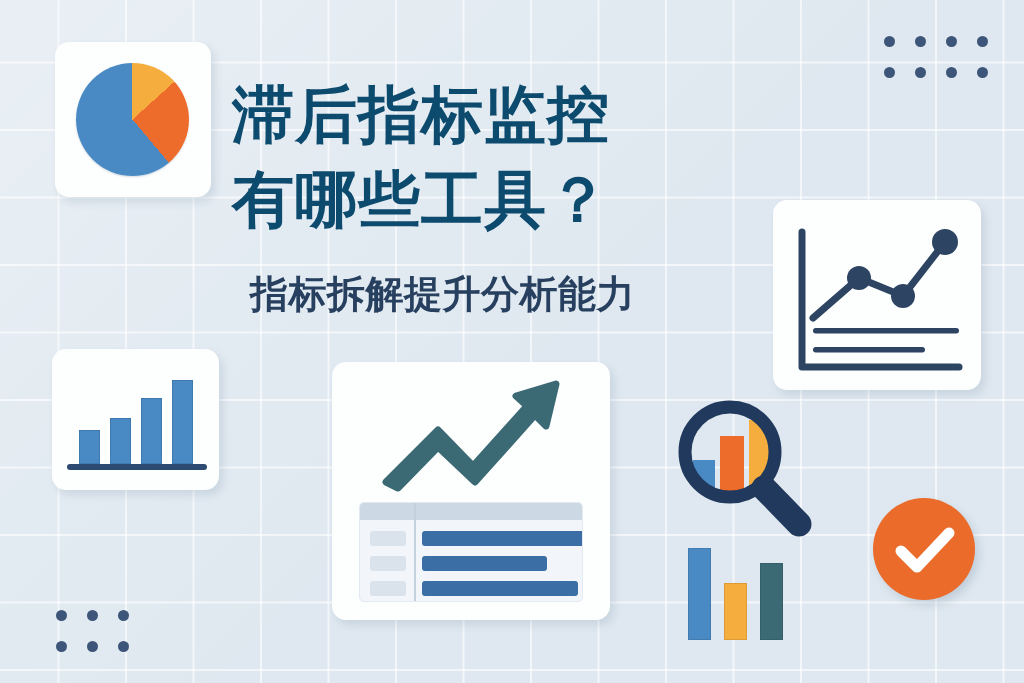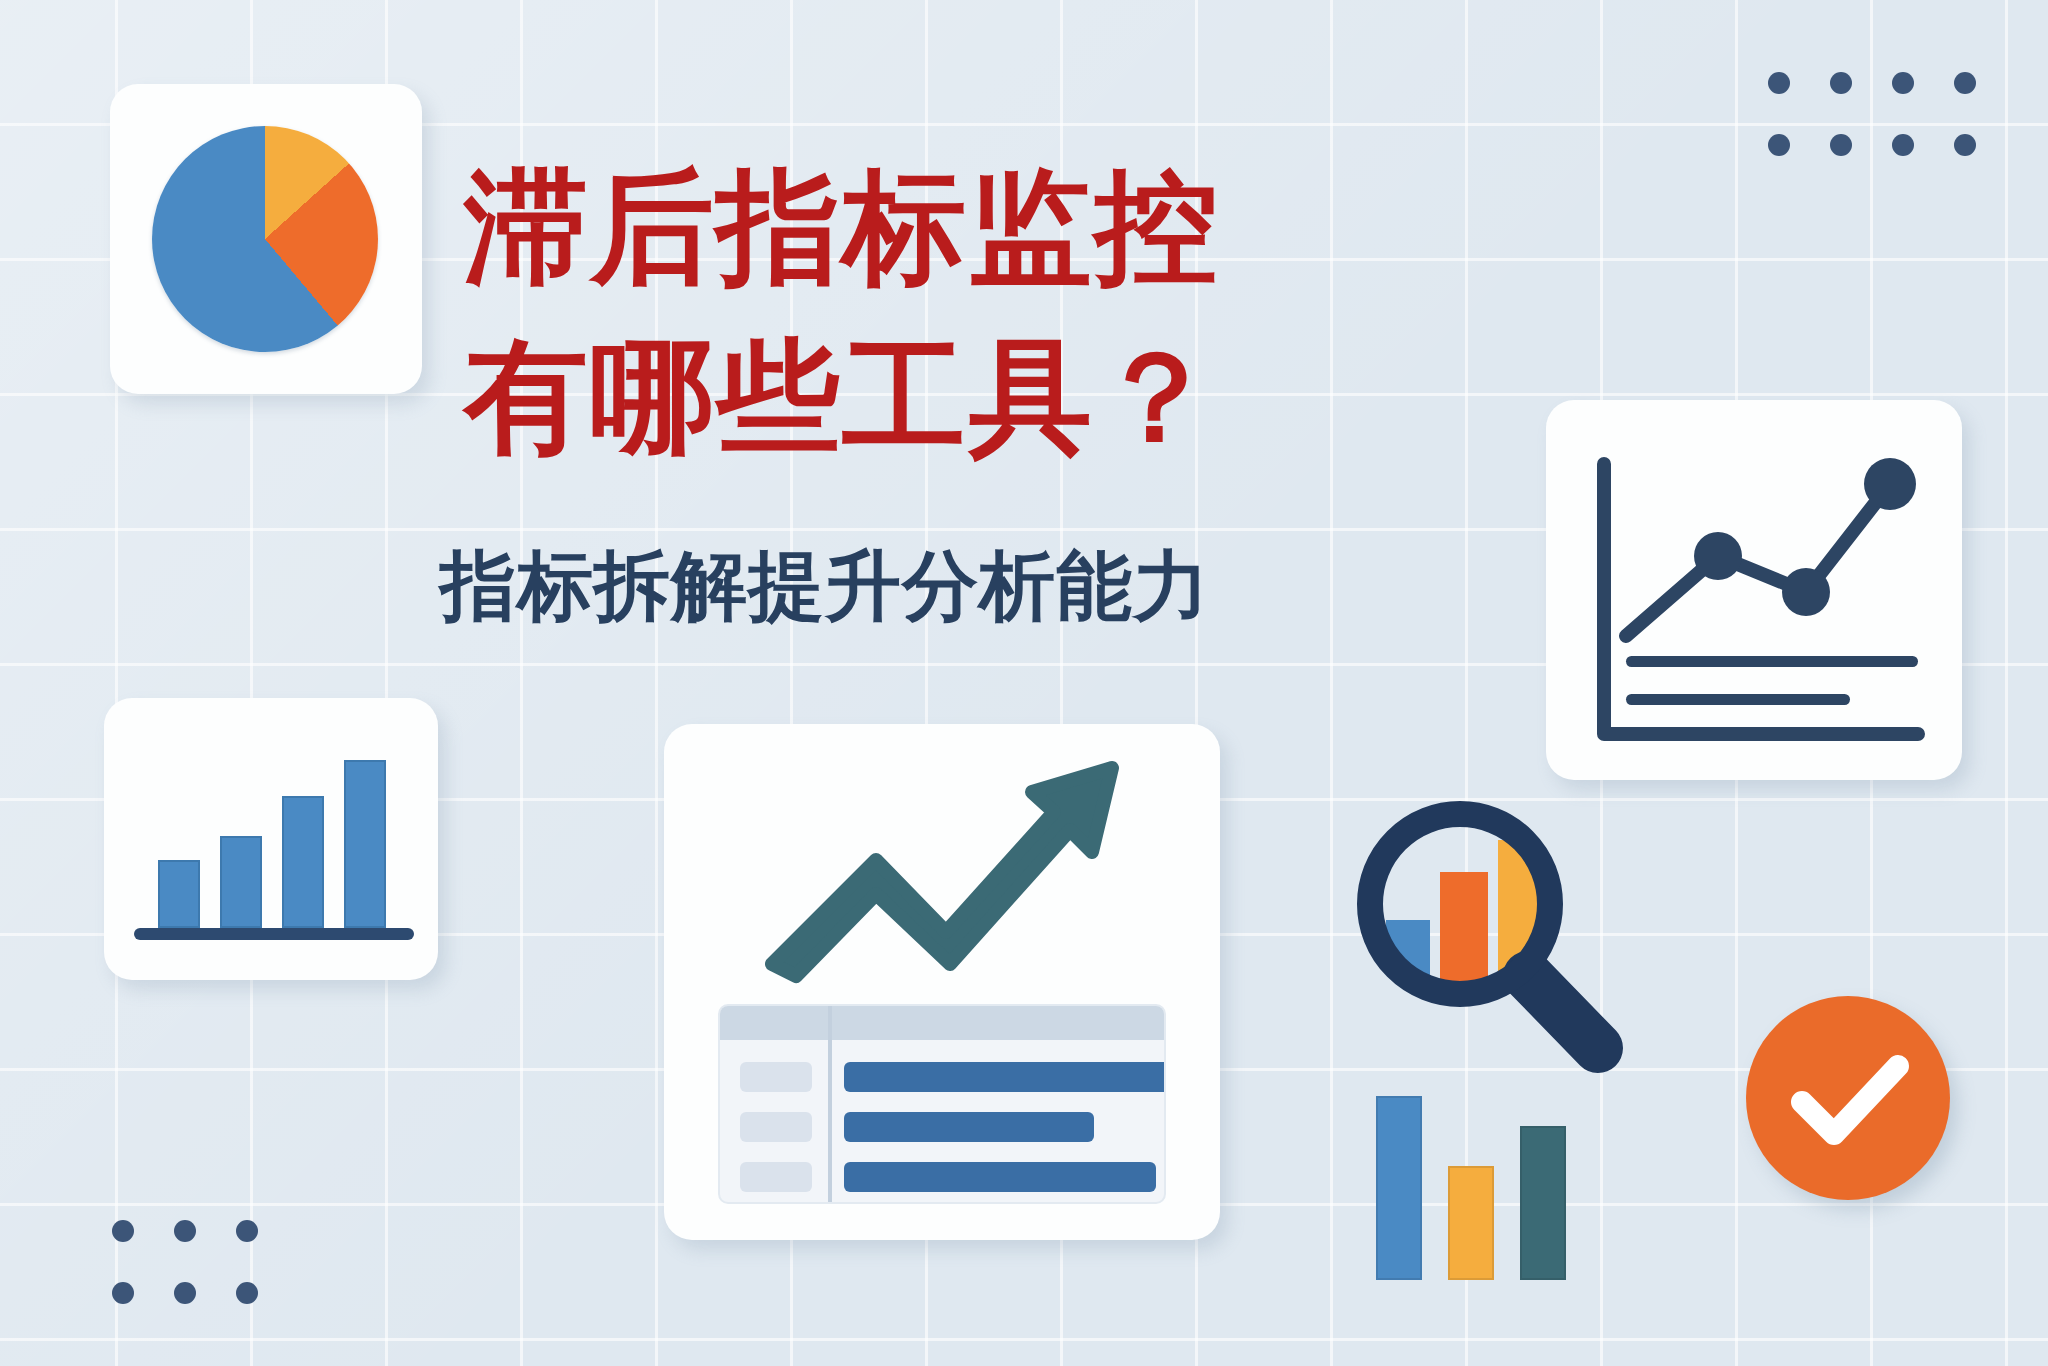--- a/index.html
+++ b/index.html
@@ -34,30 +34,30 @@
     background:#fdfefe;
     border-radius:14px;
     box-shadow:4px 5px 9px rgba(110,135,160,0.20);
   }
 
   
   .headline{
     position:absolute;
     left:232px;top:72px;
     width:560px;
-    color:#b91c1c;
+    color:#0c4a6e;
     font-weight:bold;
     font-size:62px;
     line-height:85px;
     letter-spacing:1px;
     white-space:pre-line;
   }
   .subhead{
     position:absolute;
-    left:220px;top:270px;
+    left:250px;top:270px;
     color:#28405f;
     font-weight:bold;
     font-size:38px;
     line-height:48px;
     letter-spacing:0.5px;
   }
 
   
   .dots{position:absolute;display:grid;gap:20px;}
   .dots .dot{width:11px;height:11px;border-radius:50%;background:#3c5578;}

